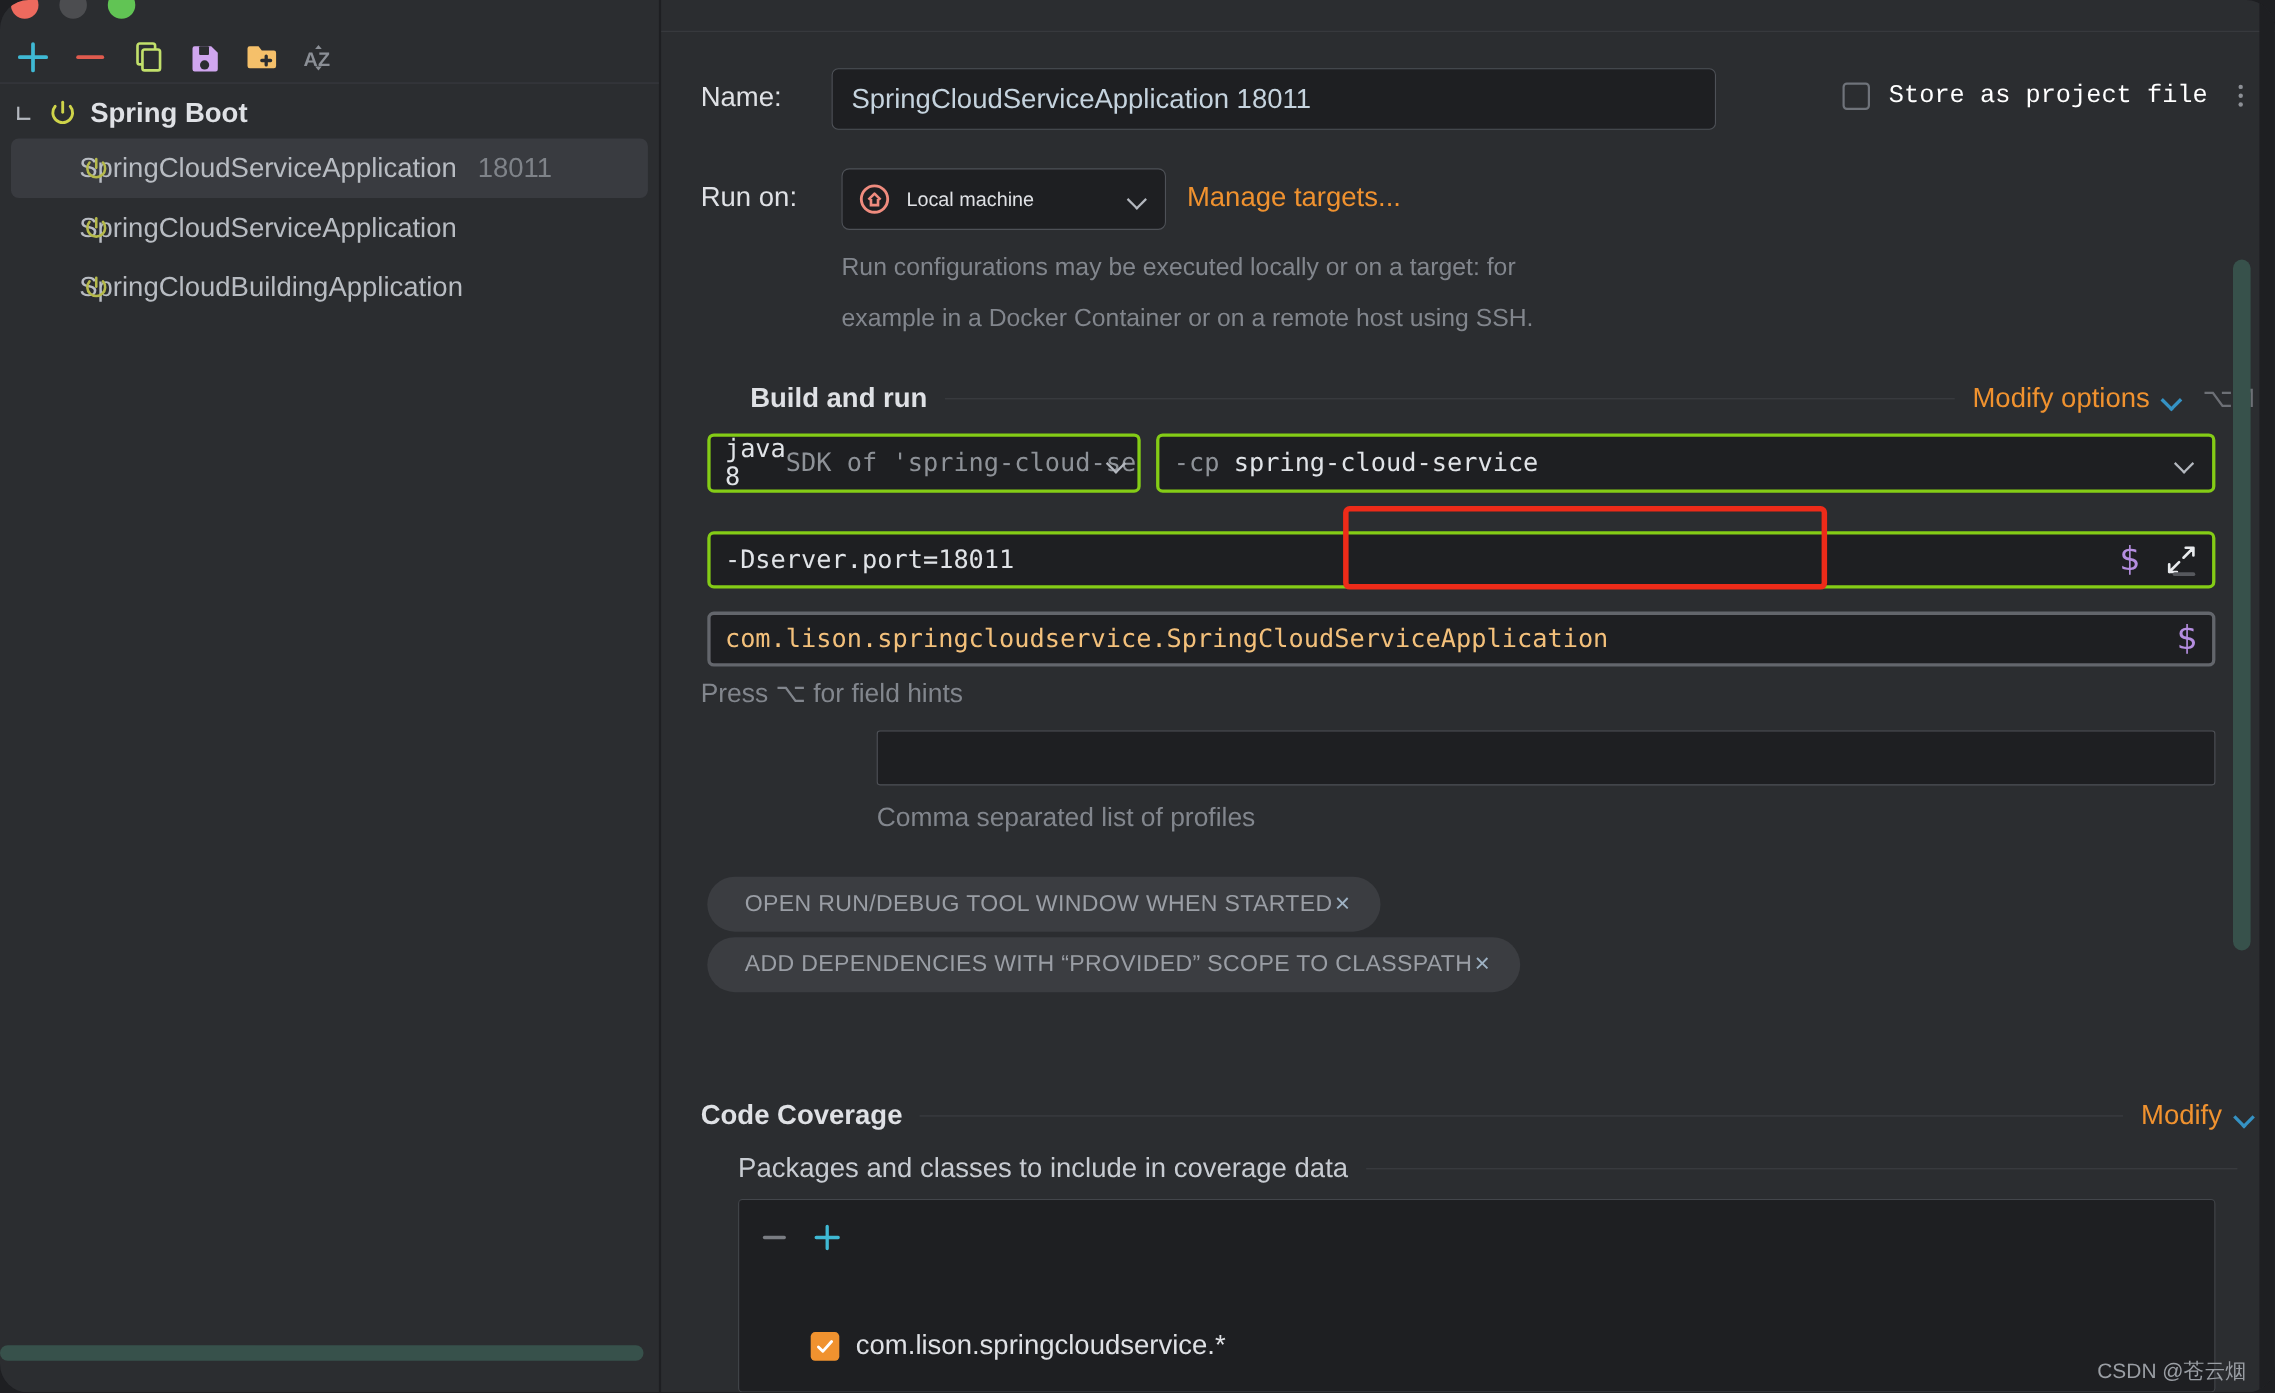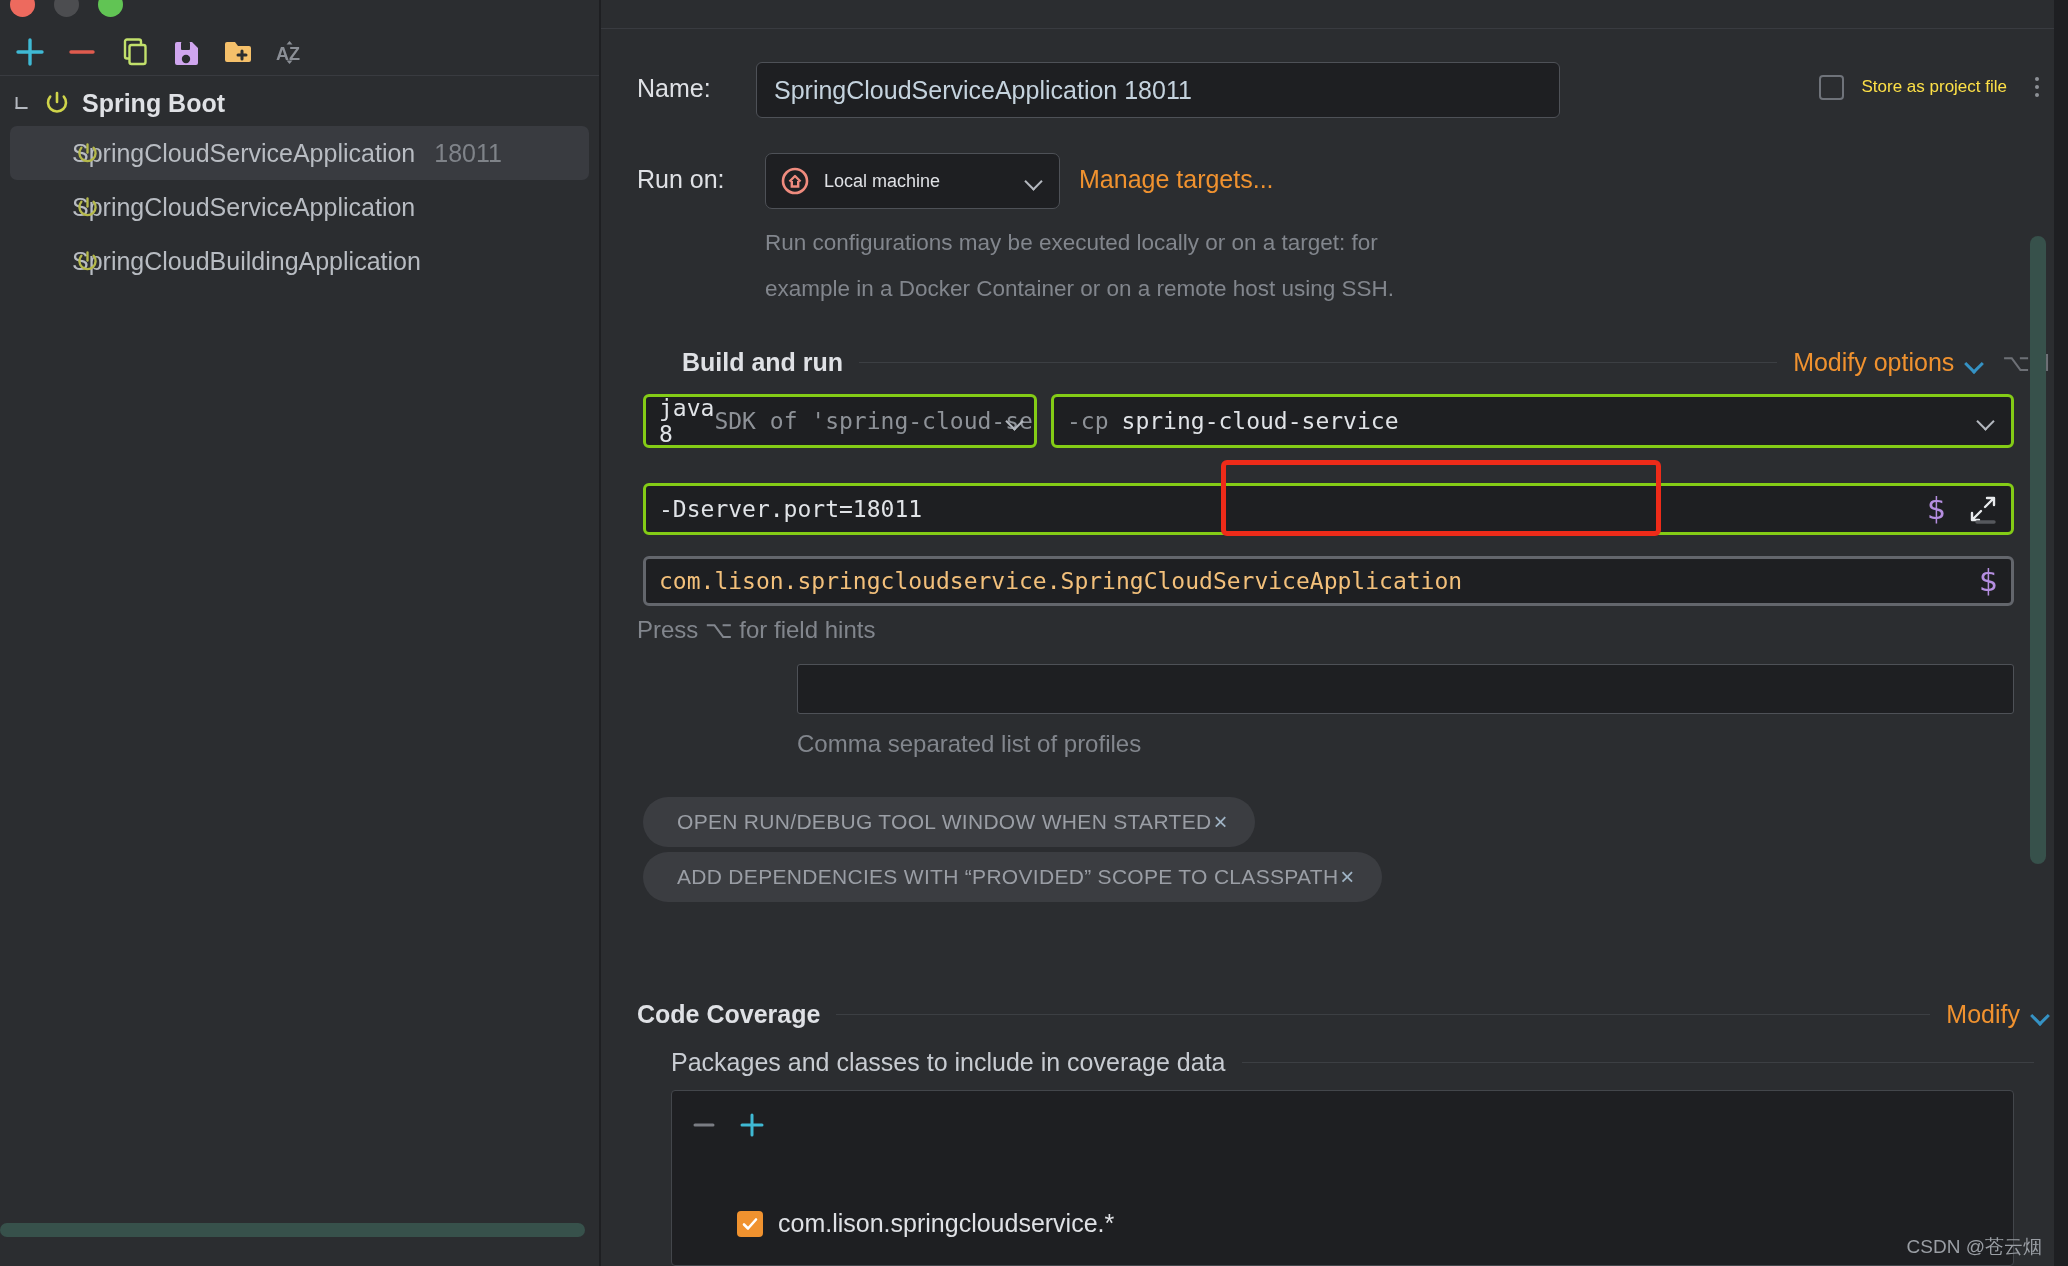--- a/index.html
+++ b/index.html
@@ -10,20 +10,21 @@
   * { box-sizing: border-box; }
 
   #app {
     position: relative;
     width: 2068px;
     height: 1266px;
     background: #1e1f22;
     font-family: "Liberation Sans", sans-serif;
     color: #dfe1e5;
     overflow: hidden;
+    border-radius: 26px;
   }
 
   
   .dialog-title {
     position: absolute;
     top: -12px;
     left: 0;
     width: 100%;
     text-align: center;
     font-size: 25px;
@@ -178,21 +179,21 @@
     gap: 17px;
   }
   .cbox {
     width: 25px; height: 25px;
     border: 2px solid #6f737a;
     border-radius: 4px;
     background: transparent;
     cursor: pointer;
     flex: none;
   }
-  .store-label { font-size: 17px; color: #fde047; cursor: pointer; }
+  .store-label { font-size: 23px; color: #ffffff; cursor: pointer; font-family: Liberation Mono, monospace; }
   .kebab {
     width: 26px; height: 30px;
     display: flex; flex-direction: column;
     justify-content: center; align-items: center; gap: 4px;
     cursor: pointer;
   }
   .kebab i { width: 4px; height: 4px; border-radius: 50%; background: #8d9096; display: block;}
 
   
   .runon-row { position: absolute; top: 153px; left: 0; width: 100%; }

